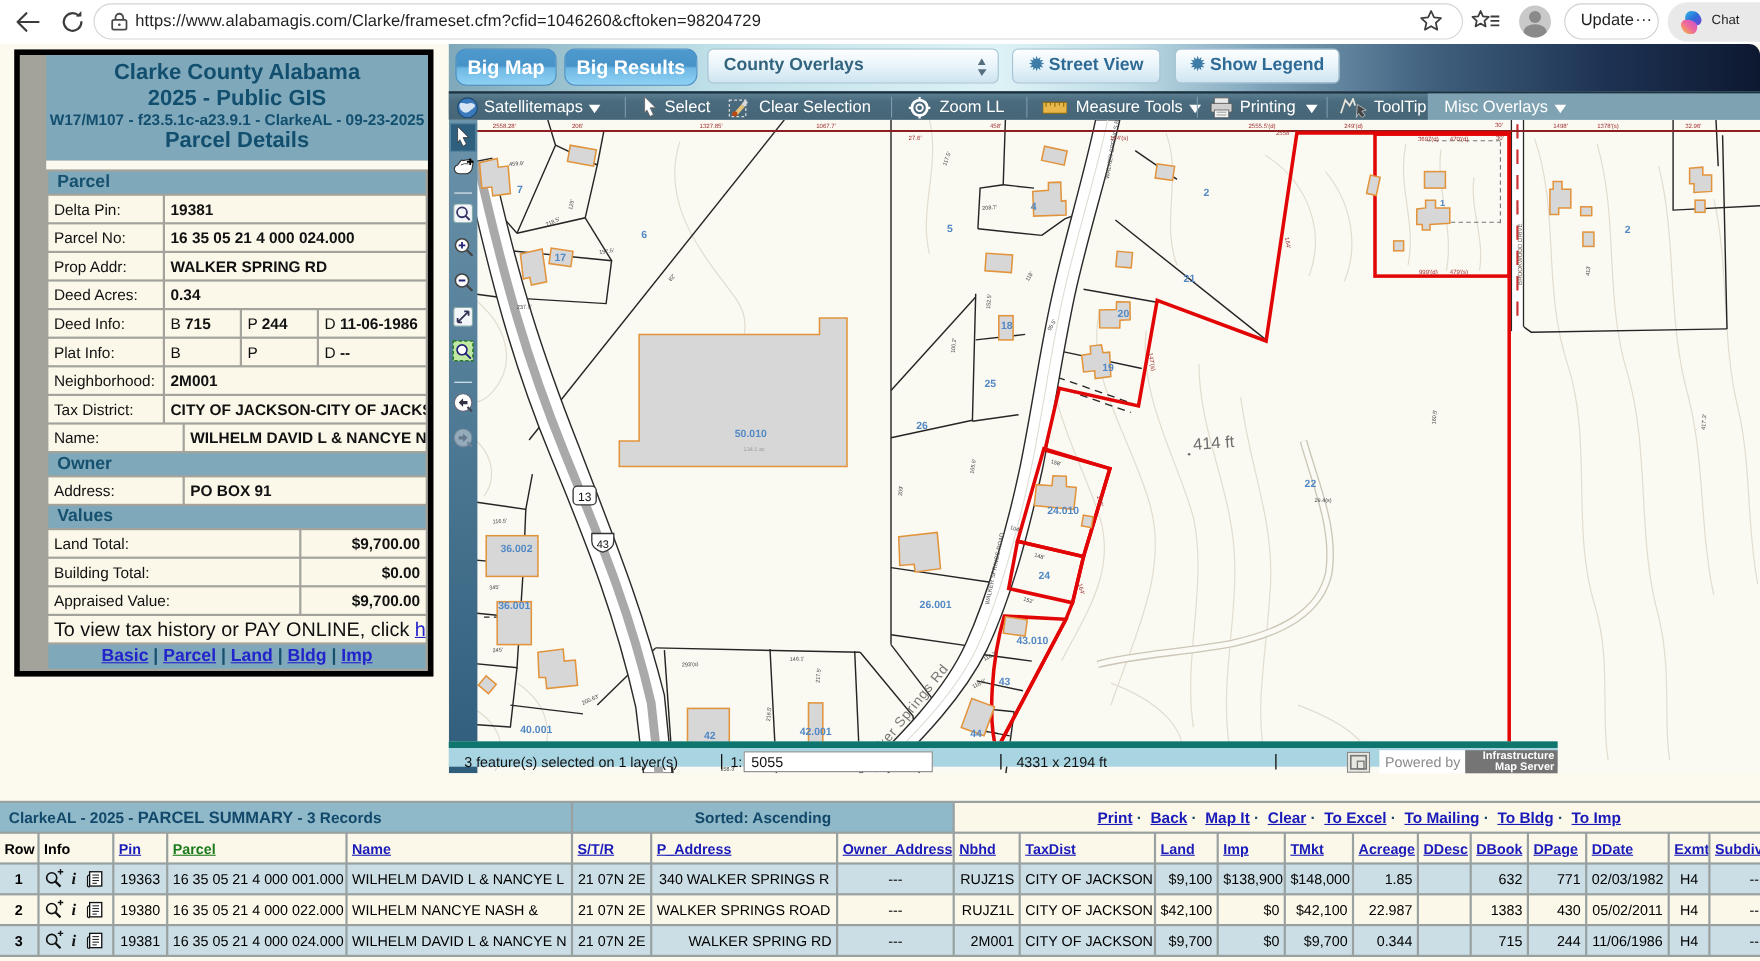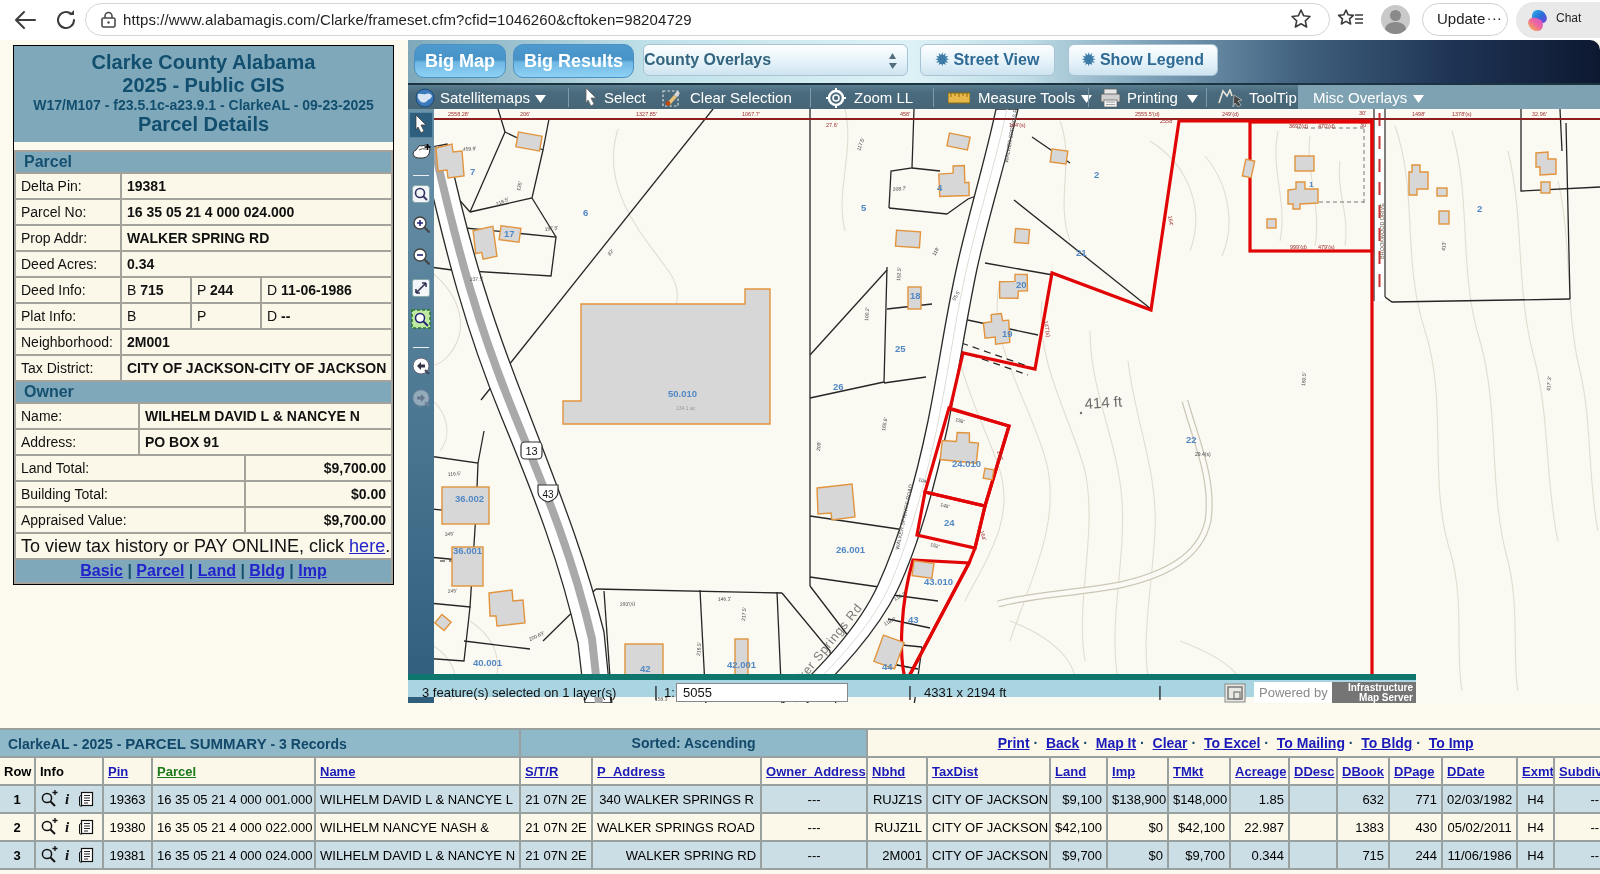--- a/index.html
+++ b/index.html
@@ -13,21 +13,21 @@
 #addr .url { position:absolute; left:37px; top:7px; font-size:15px; color:#1f1f1f; letter-spacing:0.1px; }
 .pill { position:absolute; border:1px solid #d0d0d0; border-radius:17px; background:#fff; }
 #chatpill { position:absolute; left:1516px; top:2px; width:84px; height:36px; background:#e9e9e9; border-radius:18px 0 0 18px; }
 #chatpill .t { position:absolute; left:40px; top:9px; font-size:12px; color:#1f1f1f; }
 #avatar { position:absolute; left:1381px; top:5px; width:29px; height:29px; border-radius:50%; background:#c9c9c9; overflow:hidden; }
 #avatar .h { position:absolute; left:9px; top:5px; width:11px; height:11px; border-radius:50%; background:#8a8a8a; }
 #avatar .b { position:absolute; left:4px; top:17px; width:21px; height:14px; border-radius:50% 50% 0 0; background:#8a8a8a; }
 
 
 #panel { position:absolute; left:0; top:40px; width:408px; height:688px; background:#FCF9EE; }
-#ptab { position:absolute; left:13px; top:5px; width:381px; border:1px solid #000000; background:#a3a39b; }
+#ptab { position:absolute; left:13px; top:5px; width:381px; border:5px solid #000000; background:#a3a39b;padding-left:24px; }
 #phead { background:#7FA9BB; color:#124E6E; text-align:center; padding:5px 0 6px; }
 #phead .l1 { font-size:20px; font-weight:bold; line-height:23px; }
 #phead .l2 { font-size:14px; font-weight:bold; line-height:16px; }
 #pgap { height:8px; background:#FCF9EE; }
 #plinks { background:#7FA9BB; text-align:center; font-size:16px; font-weight:bold; height:25px; padding-top:3px; }
 #plinks a, .blu { color:#2323CC; text-decoration:underline; }
 table.pt { width:100%; border-collapse:separate; border-spacing:2px; table-layout:fixed; }
 table.pt.t2, table.pt.t3 { margin-top:-2px; }
 table.pt td { background:#FBF8EA; font-size:14px; color:#111; padding:0 5px; height:24px; white-space:nowrap; overflow:hidden; }
 table.pt td.val { font-weight:bold; }
@@ -179,38 +179,41 @@
             </tr>
     </tbody>
         </table>
     <table class="pt t2">
       <colgroup>
             <col style="width:122px">
             <col>
           </colgroup>
       <tbody>
             <tr>
-              <td class="sh" colspan="2">Owner</td>
-            </tr>
-      <tr>
               <td>Name:</td>
               <td class="val">WILHELM DAVID L &amp; NANCYE N</td>
+            </tr>
+      <tr>
+              <td class="sh" colspan="2">Owner</td>
             </tr>
       <tr>
               <td>Address:</td>
               <td class="val">PO BOX 91</td>
             </tr>
     </tbody>
         </table>
     <table class="pt t3">
       <colgroup>
             <col style="width:228px">
             <col>
           </colgroup>
       <tbody>
+            <tr>
+              <td class="sh" colspan="2">Values</td>
+            </tr>
       <tr>
               <td>Land Total:</td>
               <td class="val" style="text-align:right">$9,700.00</td>
             </tr>
       <tr>
               <td>Building Total:</td>
               <td class="val" style="text-align:right">$0.00</td>
             </tr>
       <tr>
               <td>Appraised Value:</td>
@@ -227,21 +230,21 @@
         </table>
   </div>
 </div>
 
 </div>
 
 <div id="gis">
   <div id="row1">
     <div class="bigbtn" style="left:6px;width:92px;">Big Map</div>
     <div class="bigbtn" style="left:105px;width:121px;">Big Results</div>
-    <div class="selbtn" style="left:235px;width:265px;color:#33647E;text-align:left;">County Overlays
+    <div class="selbtn" style="left:235px;width:265px;color:#33647E;padding-left:14px;text-align:left;">County Overlays
       <svg style="position:absolute;right:10px;top:8px" width="9" height="16" viewBox="0 0 9 16">
           <path d="M4.5 0L8 6H1z" fill="#556E7E"></path>
           <path d="M4.5 16L1 10h8z" fill="#556E7E"></path>
         </svg>
     </div>
     <div class="selbtn" style="left:512px;width:135px;text-align:center;"><span style="color:#3E7CA8">✹</span> Street View</div>
     <div class="selbtn" style="left:660px;width:150px;text-align:center;"><span style="color:#3E7CA8">✹</span> Show Legend</div>
   </div>
   <div id="row2">
     <svg class="it" style="left:7px;top:3px;position:absolute" width="20" height="20" viewBox="0 0 20 20">

